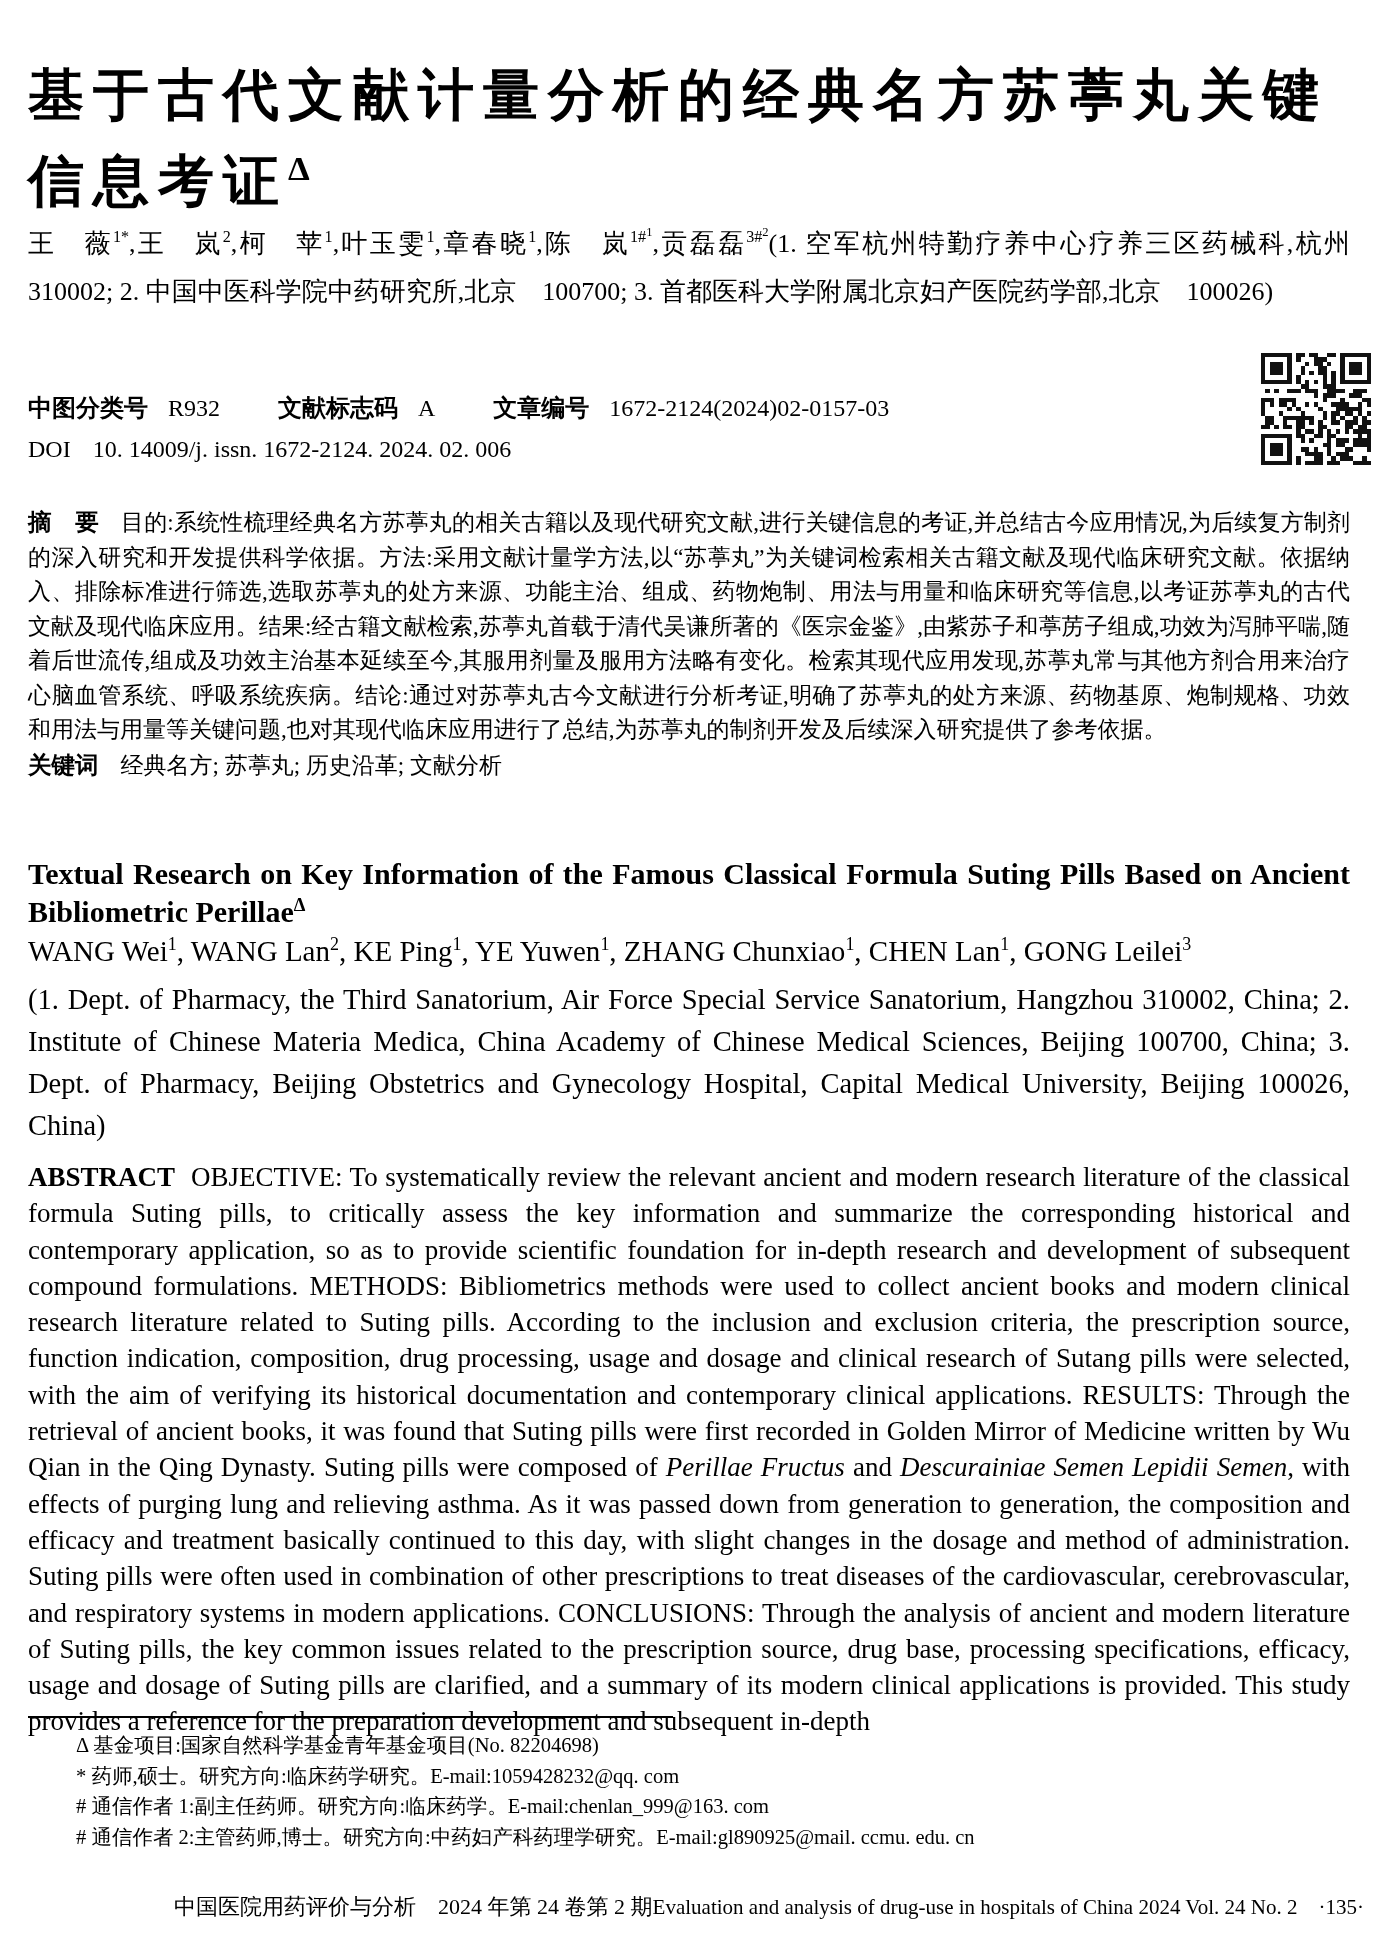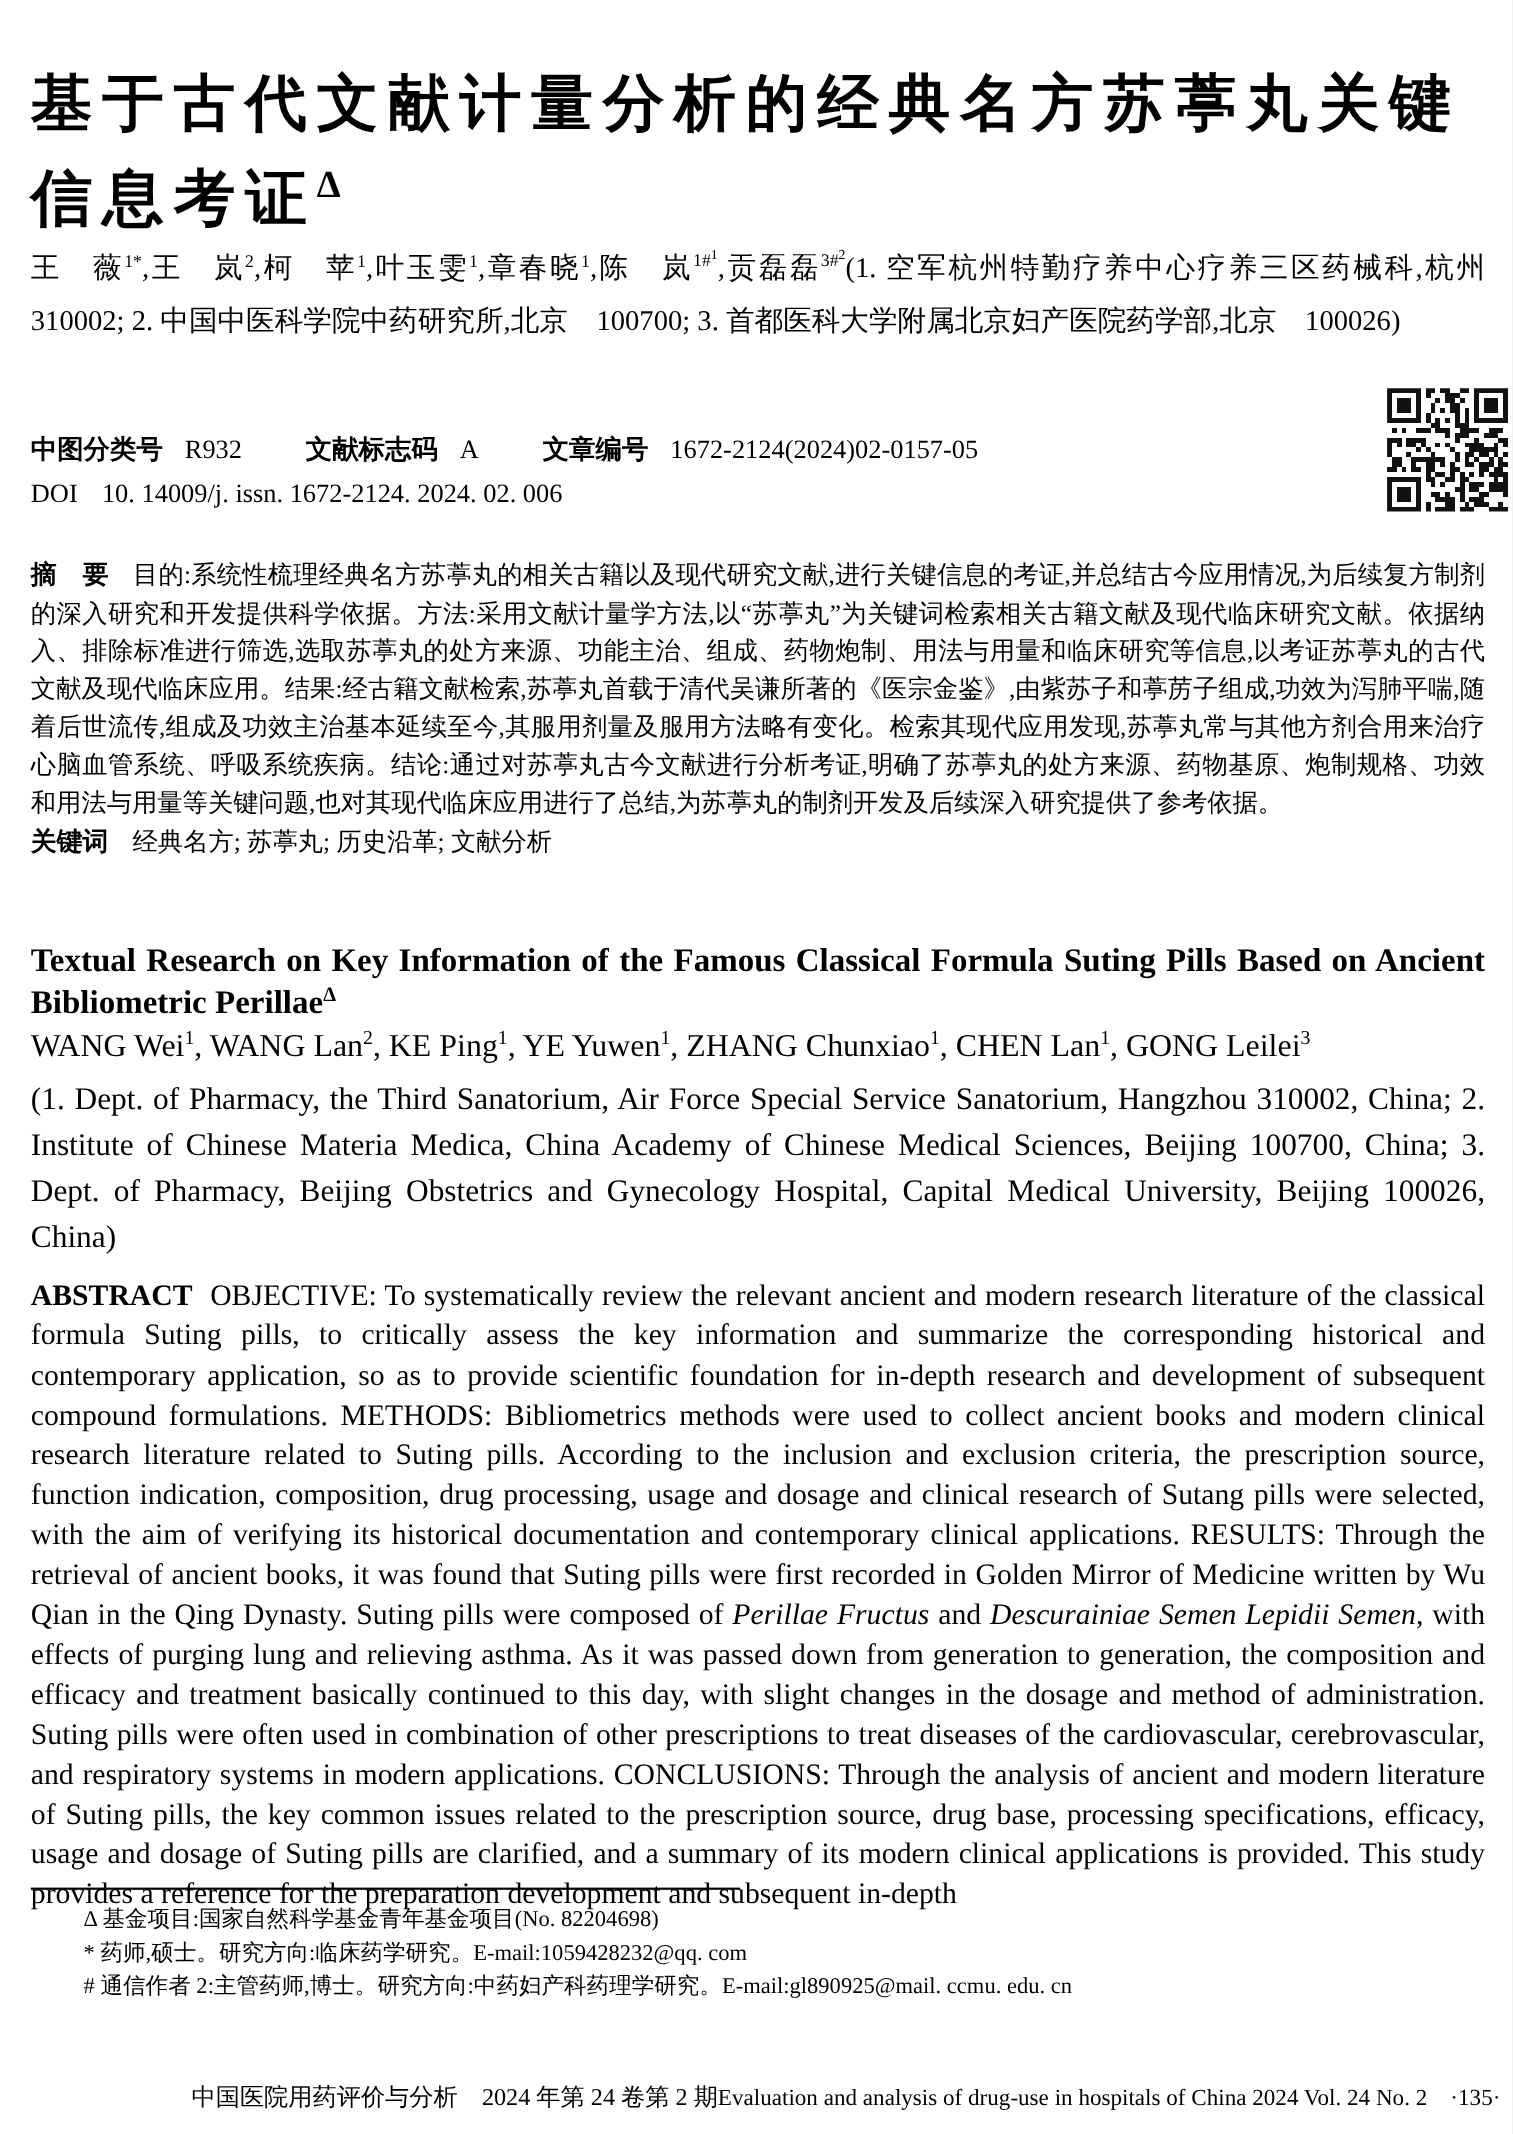--- a/index.html
+++ b/index.html
@@ -67,21 +67,21 @@
 
 <div class="page">
 
   <h1 class="art-title"><span>基于古代文献计量分析的经典名方苏葶丸关键信息考证</span><sup>Δ</sup></h1>
 
   <p class="authors-cn"><span id="authors-cn-list">王　薇<sup>1*</sup>,王　岚<sup>2</sup>,柯　苹<sup>1</sup>,叶玉雯<sup>1</sup>,章春晓<sup>1</sup>,陈　岚<sup>1#<sup>1</sup></sup>,贡磊磊<sup>3#<sup>2</sup></sup></span><span>(1. 空军杭州特勤疗养中心疗养三区药械科,杭州　310002; 2. 中国中医科学院中药研究所,北京　100700; 3. 首都医科大学附属北京妇产医院药学部,北京　100026)</span></p>
 
   <div class="meta-row">
     <span class="meta-group"><span class="hei">中图分类号</span><span>R932</span></span>
     <span class="meta-group"><span class="hei">文献标志码</span><span>A</span></span>
-    <span class="meta-group"><span class="hei">文章编号</span><span>1672-2124(2024)02-0157-05</span></span>
+    <span class="meta-group"><span class="hei">文章编号</span><span>1672-2124(2024)02-0157-03</span></span>
   </div>
 
   <div class="doi-row"><span class="doi-label">DOI</span><span>10. 14009/j. issn. 1672-2124. 2024. 02. 006</span></div>
 
   <div class="qr" id="qr-box"><svg width="110" height="112" viewBox="0 0 25 25" preserveAspectRatio="none" shape-rendering="crispEdges">
         <rect width="25" height="25" fill="#fff"></rect>
         <rect x="8" y="0" width="1" height="1" fill="#111111"></rect>
         <rect x="9" y="0" width="1" height="1" fill="#111111"></rect>
         <rect x="11" y="0" width="1" height="1" fill="#111111"></rect>
         <rect x="12" y="0" width="1" height="1" fill="#111111"></rect>
@@ -317,20 +317,21 @@
 
   <p class="affil-en">(1. Dept.  of Pharmacy, the Third Sanatorium, Air Force Special Service Sanatorium, Hangzhou 310002, China; 2. Institute of Chinese Materia Medica, China Academy of Chinese Medical Sciences, Beijing 100700, China; 3. Dept.  of Pharmacy, Beijing Obstetrics and Gynecology Hospital, Capital Medical University, Beijing 100026, China)</p>
 
   <p class="abstract-en" id="abstract-en-text"><span class="seg-b">ABSTRACT</span><span>OBJECTIVE: To systematically review the relevant ancient and modern research literature of the classical formula Suting pills, to critically assess the key information and summarize the corresponding historical and contemporary application, so as to provide scientific foundation for in-depth research and development of subsequent compound formulations. METHODS: Bibliometrics methods were used to collect ancient books and modern clinical research literature related to Suting pills. According to the inclusion and exclusion criteria, the prescription source, function indication, composition, drug processing, usage and dosage and clinical research of Sutang pills were selected, with the aim of verifying its historical documentation and contemporary clinical applications. RESULTS: Through the retrieval of ancient books, it was found that Suting pills were first recorded in Golden Mirror of Medicine written by Wu Qian in the Qing Dynasty. Suting pills were composed of </span><span class="seg-i">Perillae Fructus</span><span> and </span><span class="seg-i">Descurainiae Semen Lepidii Semen</span><span>, with effects of purging lung and relieving asthma. As it was passed down from generation to generation, the composition and efficacy and treatment basically continued to this day, with slight changes in the dosage and method of administration. Suting pills were often used in combination of other prescriptions to treat diseases of the cardiovascular, cerebrovascular, and respiratory systems in modern applications. CONCLUSIONS: Through the analysis of ancient and modern literature of Suting pills, the key common issues related to the prescription source, drug base, processing specifications, efficacy, usage and dosage of Suting pills are clarified, and a summary of its modern clinical applications is provided. This study provides a reference for the preparation development and subsequent in-depth</span></p>
 
   <div class="fn-rule"></div>
 
   <div class="footnotes" id="footnotes-list">
       <div>Δ 基金项目:国家自然科学基金青年基金项目(No. 82204698)</div>
       <div>* 药师,硕士。研究方向:临床药学研究。E-mail:1059428232@qq. com</div>
+      <div># 通信作者 1:副主任药师。研究方向:临床药学。E-mail:chenlan_999@163. com</div>
       <div># 通信作者 2:主管药师,博士。研究方向:中药妇产科药理学研究。E-mail:gl890925@mail. ccmu. edu. cn</div>
     </div>
 
   <div class="footer">
     <span class="f-left">中国医院用药评价与分析　2024 年第 24 卷第 2 期</span>
     <span class="f-right">Evaluation and analysis of drug-use in hospitals of China 2024 Vol. 24 No. 2　·135·</span>
   </div>
 
 </div>
 

